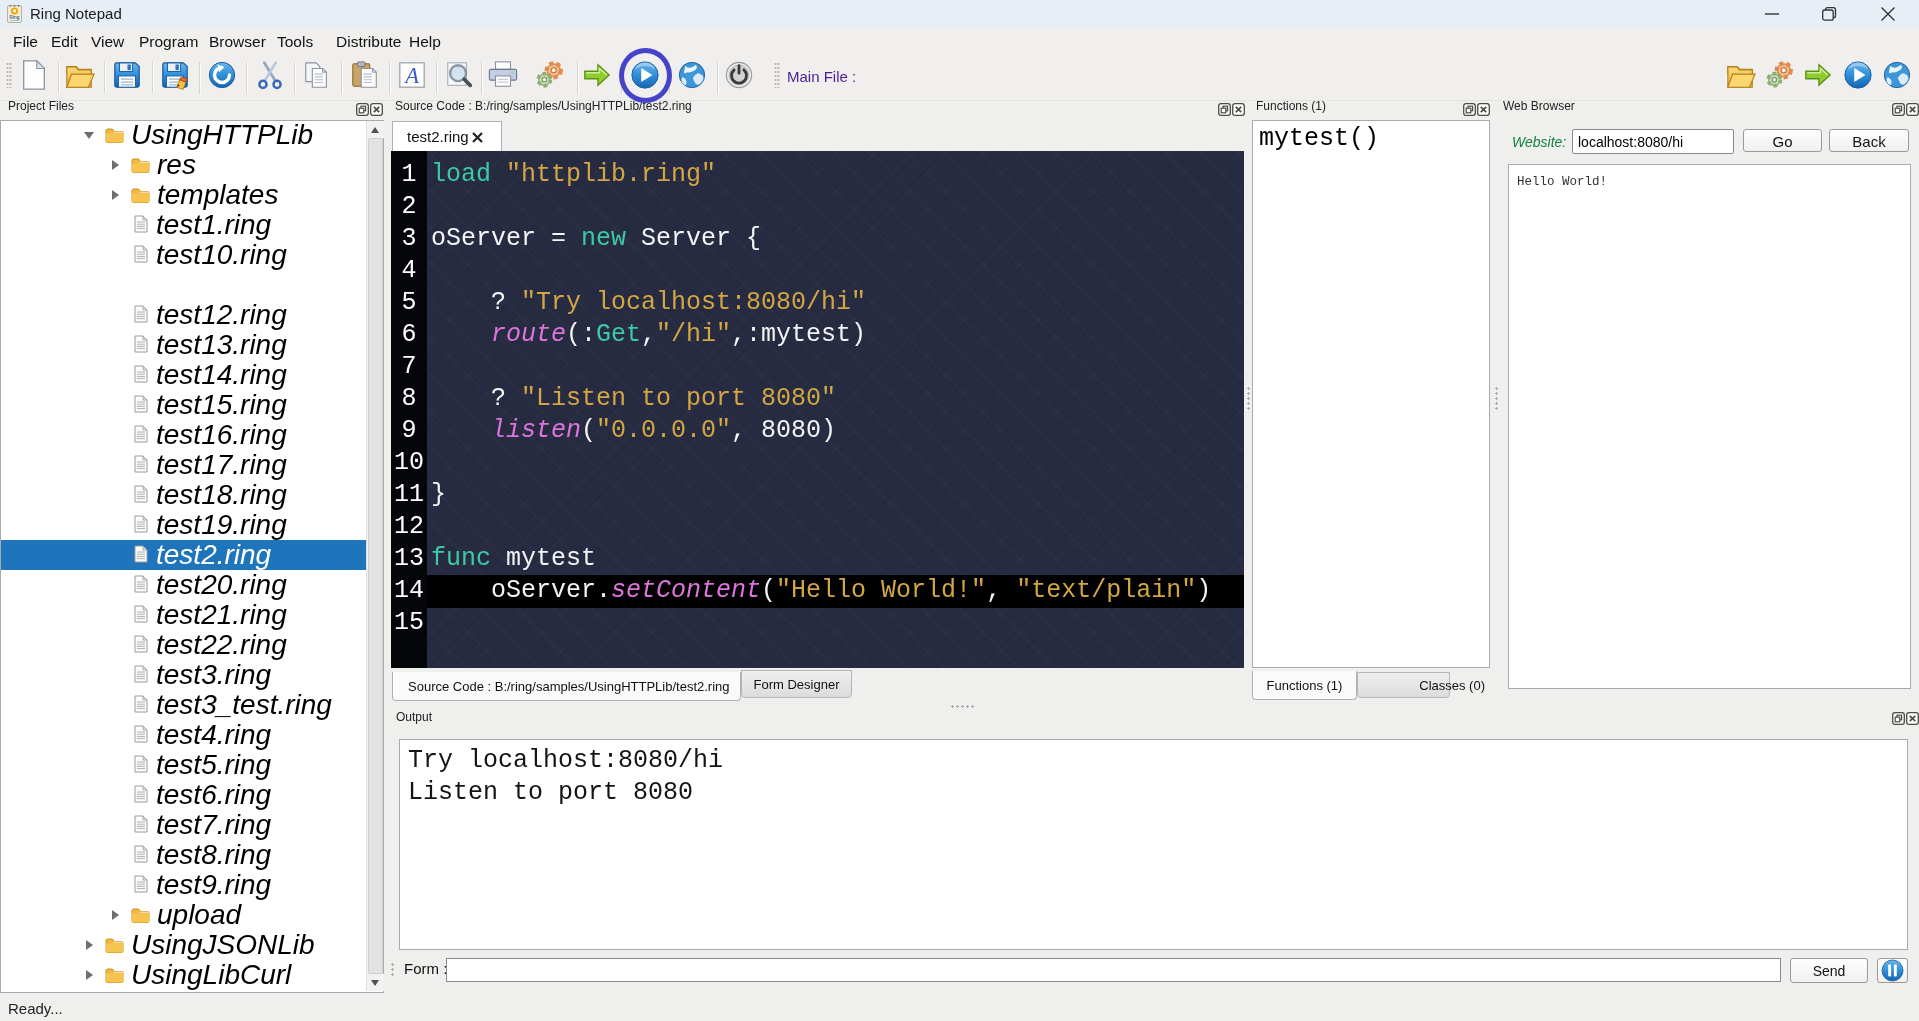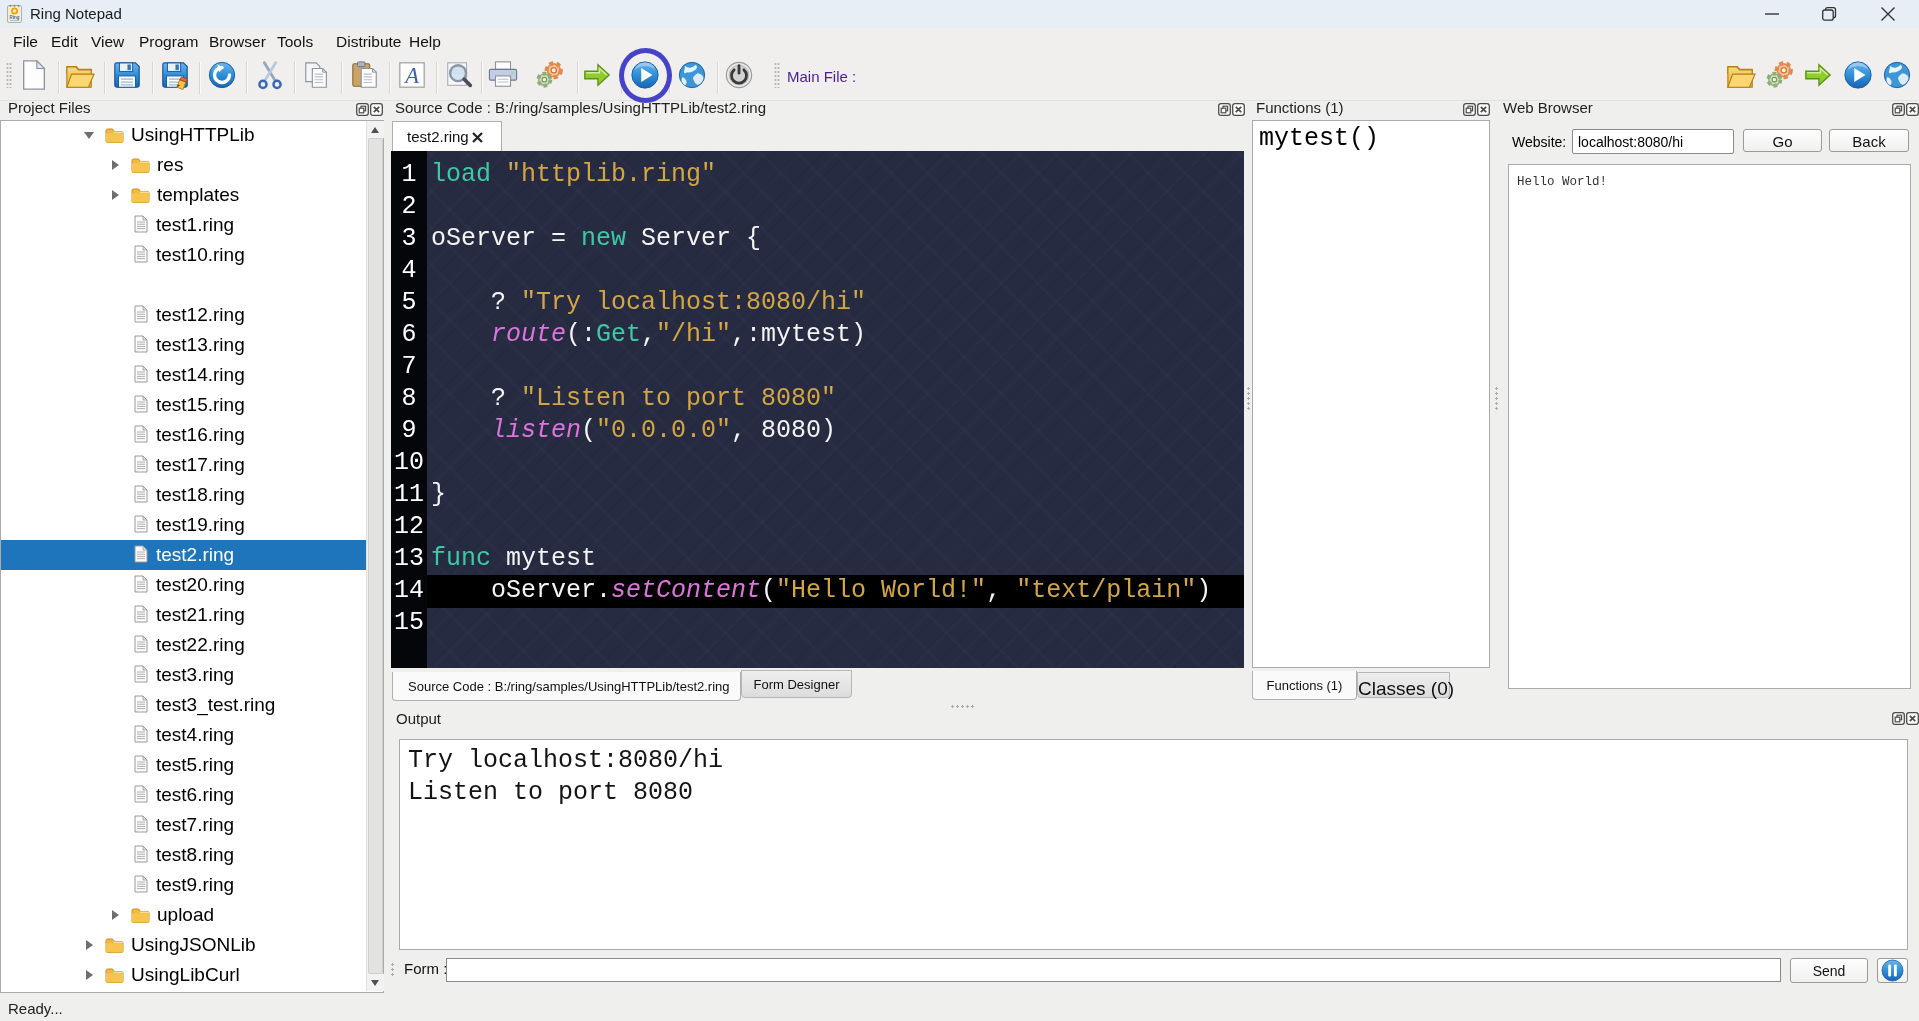--- a/index.html
+++ b/index.html
@@ -12,25 +12,25 @@
 
 #menubar{left:0;top:28px;width:1919px;height:29px;background:#f0efed;}
 .menuitem{position:absolute;top:5px;font-size:15.5px;color:#111;}
 
 #toolbar{left:0;top:57px;width:1919px;height:43px;background:#f0efed;border-bottom:1px solid #e3e2e0;}
 .tsep{position:absolute;top:5px;width:1px;height:32px;background:#d6d5d2;border-right:1px solid #fbfbfa;}
 .handle{position:absolute;width:6px;height:26px;top:8px;
  background-image:radial-gradient(circle,#b7b6b3 1px,transparent 1.2px);
  background-size:3px 4px;}
 
-.phead{position:absolute;font-size:15px;color:#222;}
+.phead{position:absolute;font-size:12px;color:#222;}
 .pbox{position:absolute;background:#fff;border:1px solid #a8aaac;box-sizing:border-box;}
 
 #tree{left:0px;top:120px;width:384px;height:873px;background:#fff;border:1px solid #a8aaac;box-sizing:border-box;}
-.trow{position:absolute;left:1px;width:365px;height:30px;font-size:19px;line-height:30px;color:#000;}
+.trow{position:absolute;left:1px;width:365px;height:30px;font-size:28px;line-height:30px;color:#000;font-style:italic;}
 .trow .lbl{position:absolute;top:0;}
 .tsel{background:#1e75bb;color:#fff;}
 .tri-r{position:absolute;width:0;height:0;border-left:7px solid #6e6e6e;border-top:5px solid transparent;border-bottom:5px solid transparent;top:10px;}
 .tri-d{position:absolute;width:0;height:0;border-top:7px solid #6e6e6e;border-left:5px solid transparent;border-right:5px solid transparent;top:12px;}
 
 #vsb{left:366px;top:121px;width:17px;height:870px;background:#f2f2f2;border-left:1px solid #e2e2e2;box-sizing:border-box;}
 .sbtn{position:absolute;left:0;width:17px;height:17px;background:#f2f2f2;}
 .sarr-u{position:absolute;left:4px;top:6px;width:0;height:0;border-bottom:6px solid #505050;border-left:4.5px solid transparent;border-right:4.5px solid transparent;}
 .sarr-d{position:absolute;left:4px;top:6px;width:0;height:0;border-top:6px solid #505050;border-left:4.5px solid transparent;border-right:4.5px solid transparent;}
 #sthumb{position:absolute;left:1px;top:17px;width:15px;height:836px;background:#e2e2e0;border:1px solid #cfcfcd;box-sizing:border-box;border-radius:2px;}
@@ -570,24 +570,24 @@
 <div class="btab" style="left:741px;top:670px;width:111px;height:28px;background:linear-gradient(#efefef,#dcdcdc);border:1px solid #b6b6b6;border-radius:0 0 4px 4px;text-align:center;">
     <span style="position:absolute;left:0;width:100%;top:6px;font-size:13px;">Form Designer</span>
   </div>
 
 <div class="pbox" style="left:1252px;top:120px;width:238px;height:548px;"></div>
 <div class="abs mono" style="left:1259px;top:124px;font-size:25px;color:#000;">mytest()</div>
 <div class="btab" style="left:1252px;top:671px;width:105px;height:29px;background:#fafafa;border:1px solid #b0b0b0;border-top:none;border-radius:0 0 4px 4px;">
     <span style="position:absolute;left:0;width:100%;top:7px;font-size:13px;text-align:center;">Functions (1)</span>
   </div>
 <div class="btab" style="left:1357px;top:672px;width:93px;height:26px;background:linear-gradient(#efefef,#dcdcdc);border:1px solid #b6b6b6;border-radius:0 0 4px 4px;">
-    <span style="position:absolute;left:0;width:100%;top:5px;font-size:19px;text-align:right;">Classes (0)</span>
-  </div>
-
-<div class="abs" style="left:1512px;top:134px;font-size:14px;color:#000000;">Website:</div>
+    <span style="position:absolute;left:0;width:100%;top:5px;font-size:13px;text-align:right;padding-left:36px;">Classes (0)</span>
+  </div>
+
+<div class="abs" style="left:1512px;top:134px;font-size:14px;color:#15803d;font-style:italic;">Website:</div>
 <div class="inp" style="left:1572px;top:129px;width:162px;height:25px;border-radius:2px;">
     <span style="position:absolute;left:5px;top:4px;font-size:14px;">localhost:8080/hi</span>
   </div>
 <div class="btn" style="left:1743px;top:129px;width:79px;height:23px;">
     <span style="position:absolute;width:100%;top:3px;left:0;font-size:15px;">Go</span>
   </div>
 <div class="btn" style="left:1829px;top:129px;width:80px;height:23px;">
     <span style="position:absolute;width:100%;top:3px;left:0;font-size:15px;">Back</span>
   </div>
 <div class="pbox" style="left:1508px;top:164px;width:403px;height:525px;"></div>

